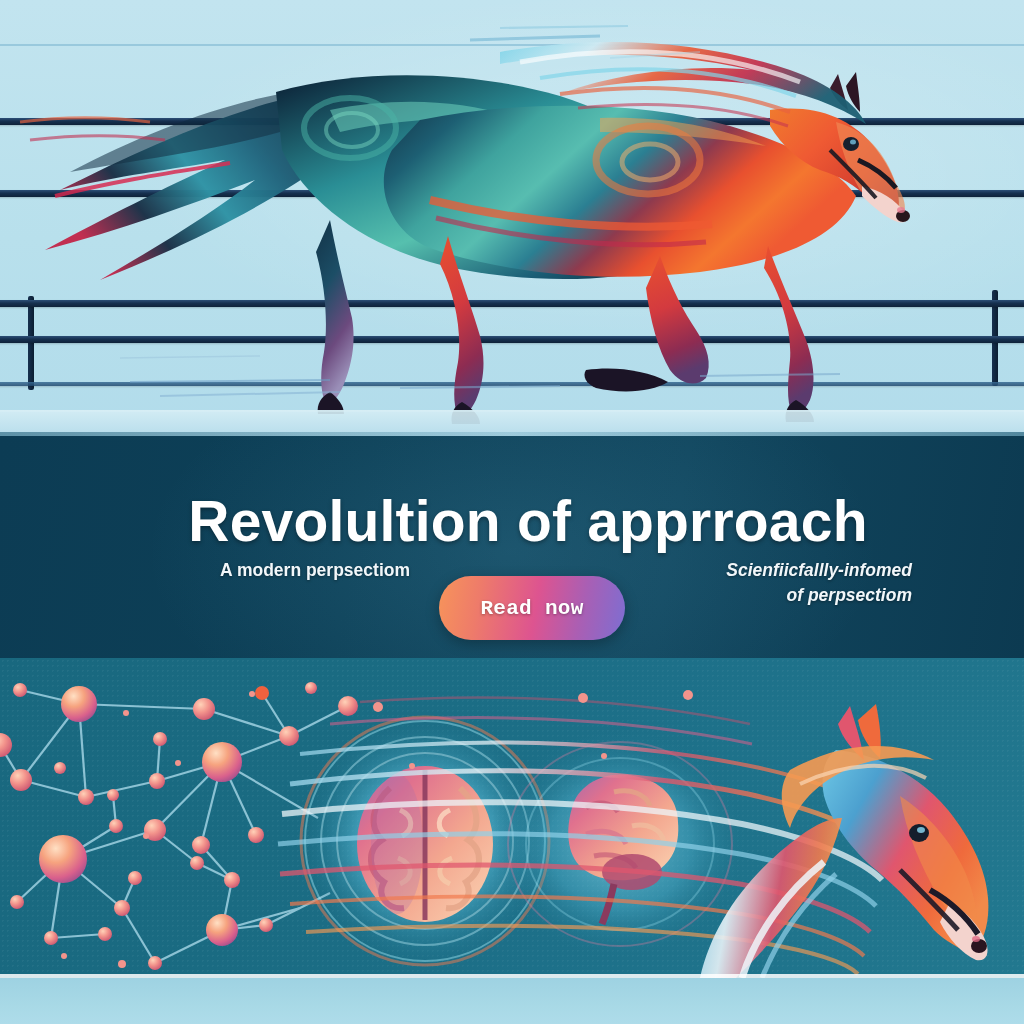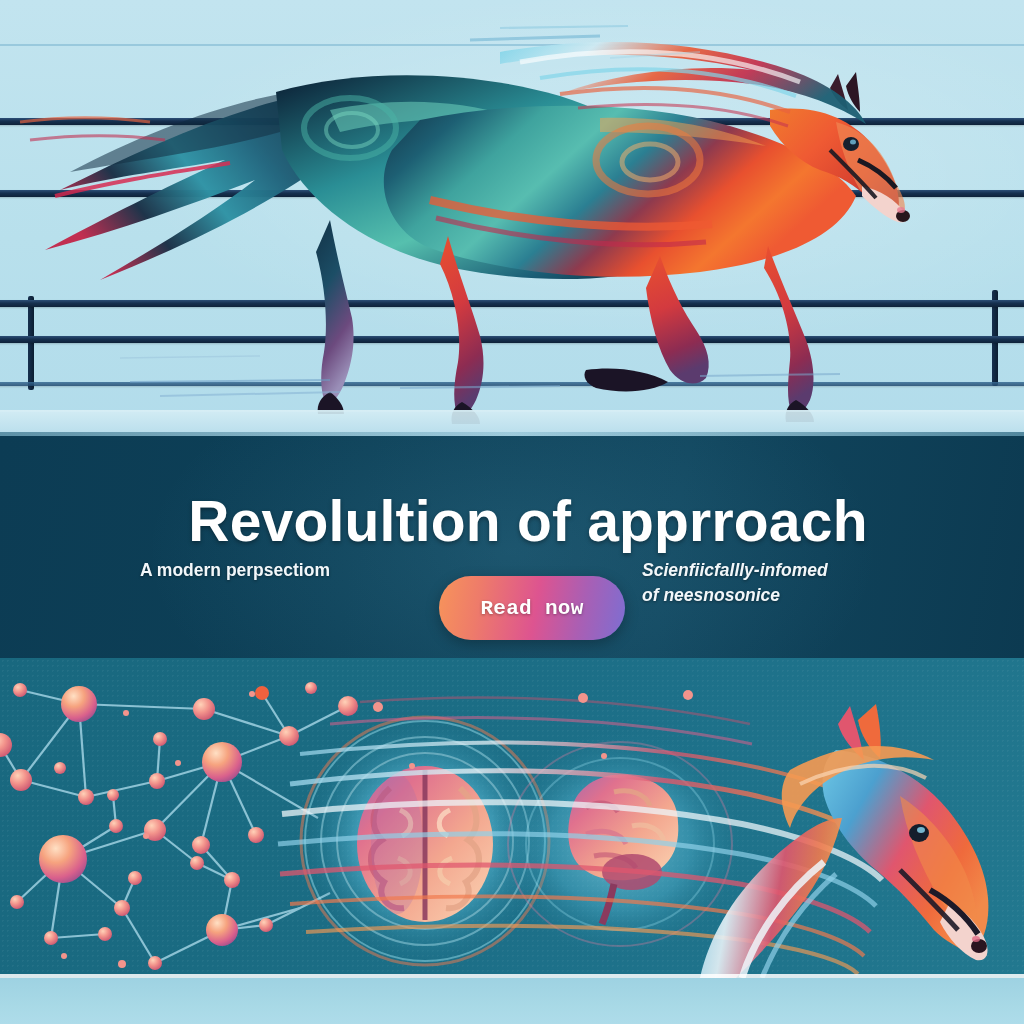--- a/index.html
+++ b/index.html
@@ -37,21 +37,21 @@
   .band-glow{position:absolute;left:50%;top:-40%;width:760px;height:420px;transform:translateX(-50%);
         background:radial-gradient(ellipse at center,rgba(90,170,200,.18),transparent 68%);}
   .band-topedge{position:absolute;left:0;top:0;width:100%;height:4px;
         background:linear-gradient(90deg,rgba(160,215,235,.55),rgba(190,230,245,.85),rgba(150,210,232,.5));}
 
   .headline{position:absolute;left:0;top:18px;width:100%;text-align:center;
         color:#ffffff;font-size:57px;font-weight:bold;letter-spacing:.2px;
         text-shadow:0 2px 4px rgba(0,0,0,.35);white-space:nowrap;padding-left:32px;}
 
   .sub{position:absolute;top:126px;width:270px;color:#f2f7fa;font-size:17.5px;
-       font-weight:bold;line-height:1.42;text-align:left;
+       font-weight:bold;line-height:1.42;text-align:right;
        text-shadow:0 1px 3px rgba(0,0,0,.4);}
   .sub.left{left:140px;}
   .sub.right{right:112px;font-style:italic;}
   .sub .l2{display:block;}
 
   .cta{position:absolute;left:439px;top:576px;width:186px;height:64px;border-radius:32px;
        border:none;cursor:pointer;
        background:linear-gradient(100deg,#f7945a 0%,#ee7b6a 22%,#dd5490 52%,#a95fb4 76%,#7d6ed2 100%);
        box-shadow:0 4px 14px rgba(0,0,0,.28);
        color:#ffffff;font-size:21px;font-weight:bold;letter-spacing:.3px;
@@ -245,21 +245,21 @@
     <div class="band-glow"></div>
 
     <h1 class="headline">Revolultion of  apprroach</h1>
 
     <div class="sub left">
       <span>A modern perpsectiom</span>
     </div>
 
     <div class="sub right">
       <span>Scienfiicfallly-infomed</span>
-      <span class="l2">of neesnosonice</span>
+      <span class="l2">of perpsectiom</span>
     </div>
   </section>
 
   <button class="cta">Read now</button>
 
   <section class="sci">
     <div class="sci-dots"></div>
 
     <svg class="art" viewBox="0 0 1024 320" preserveAspectRatio="none">
       <defs>

